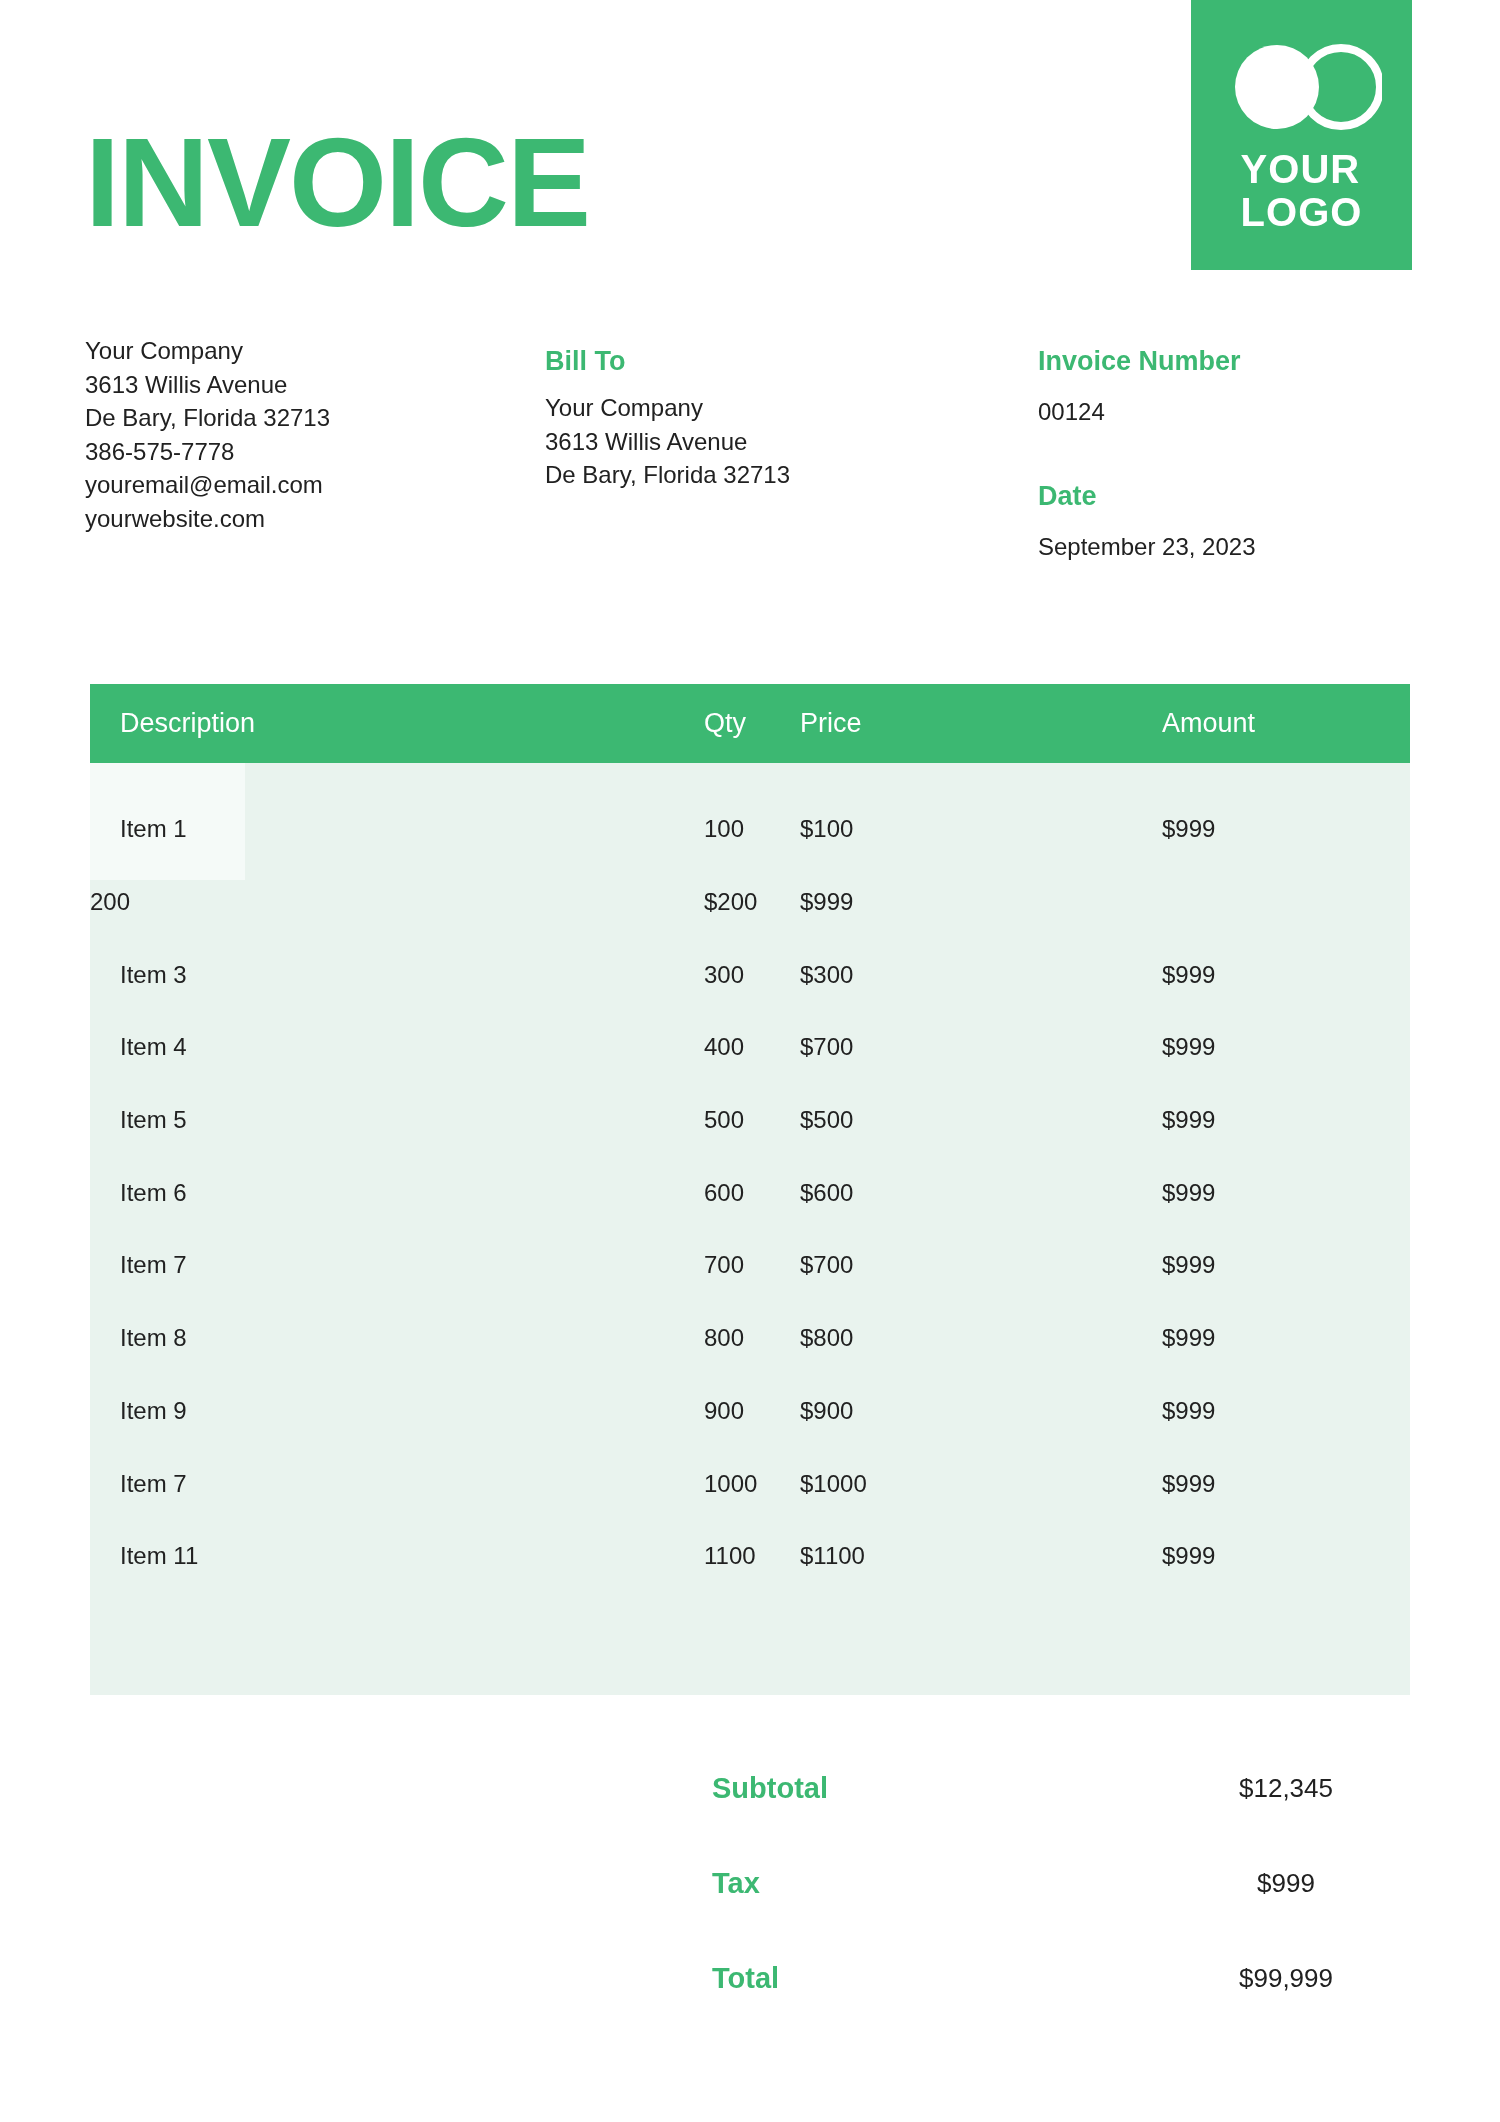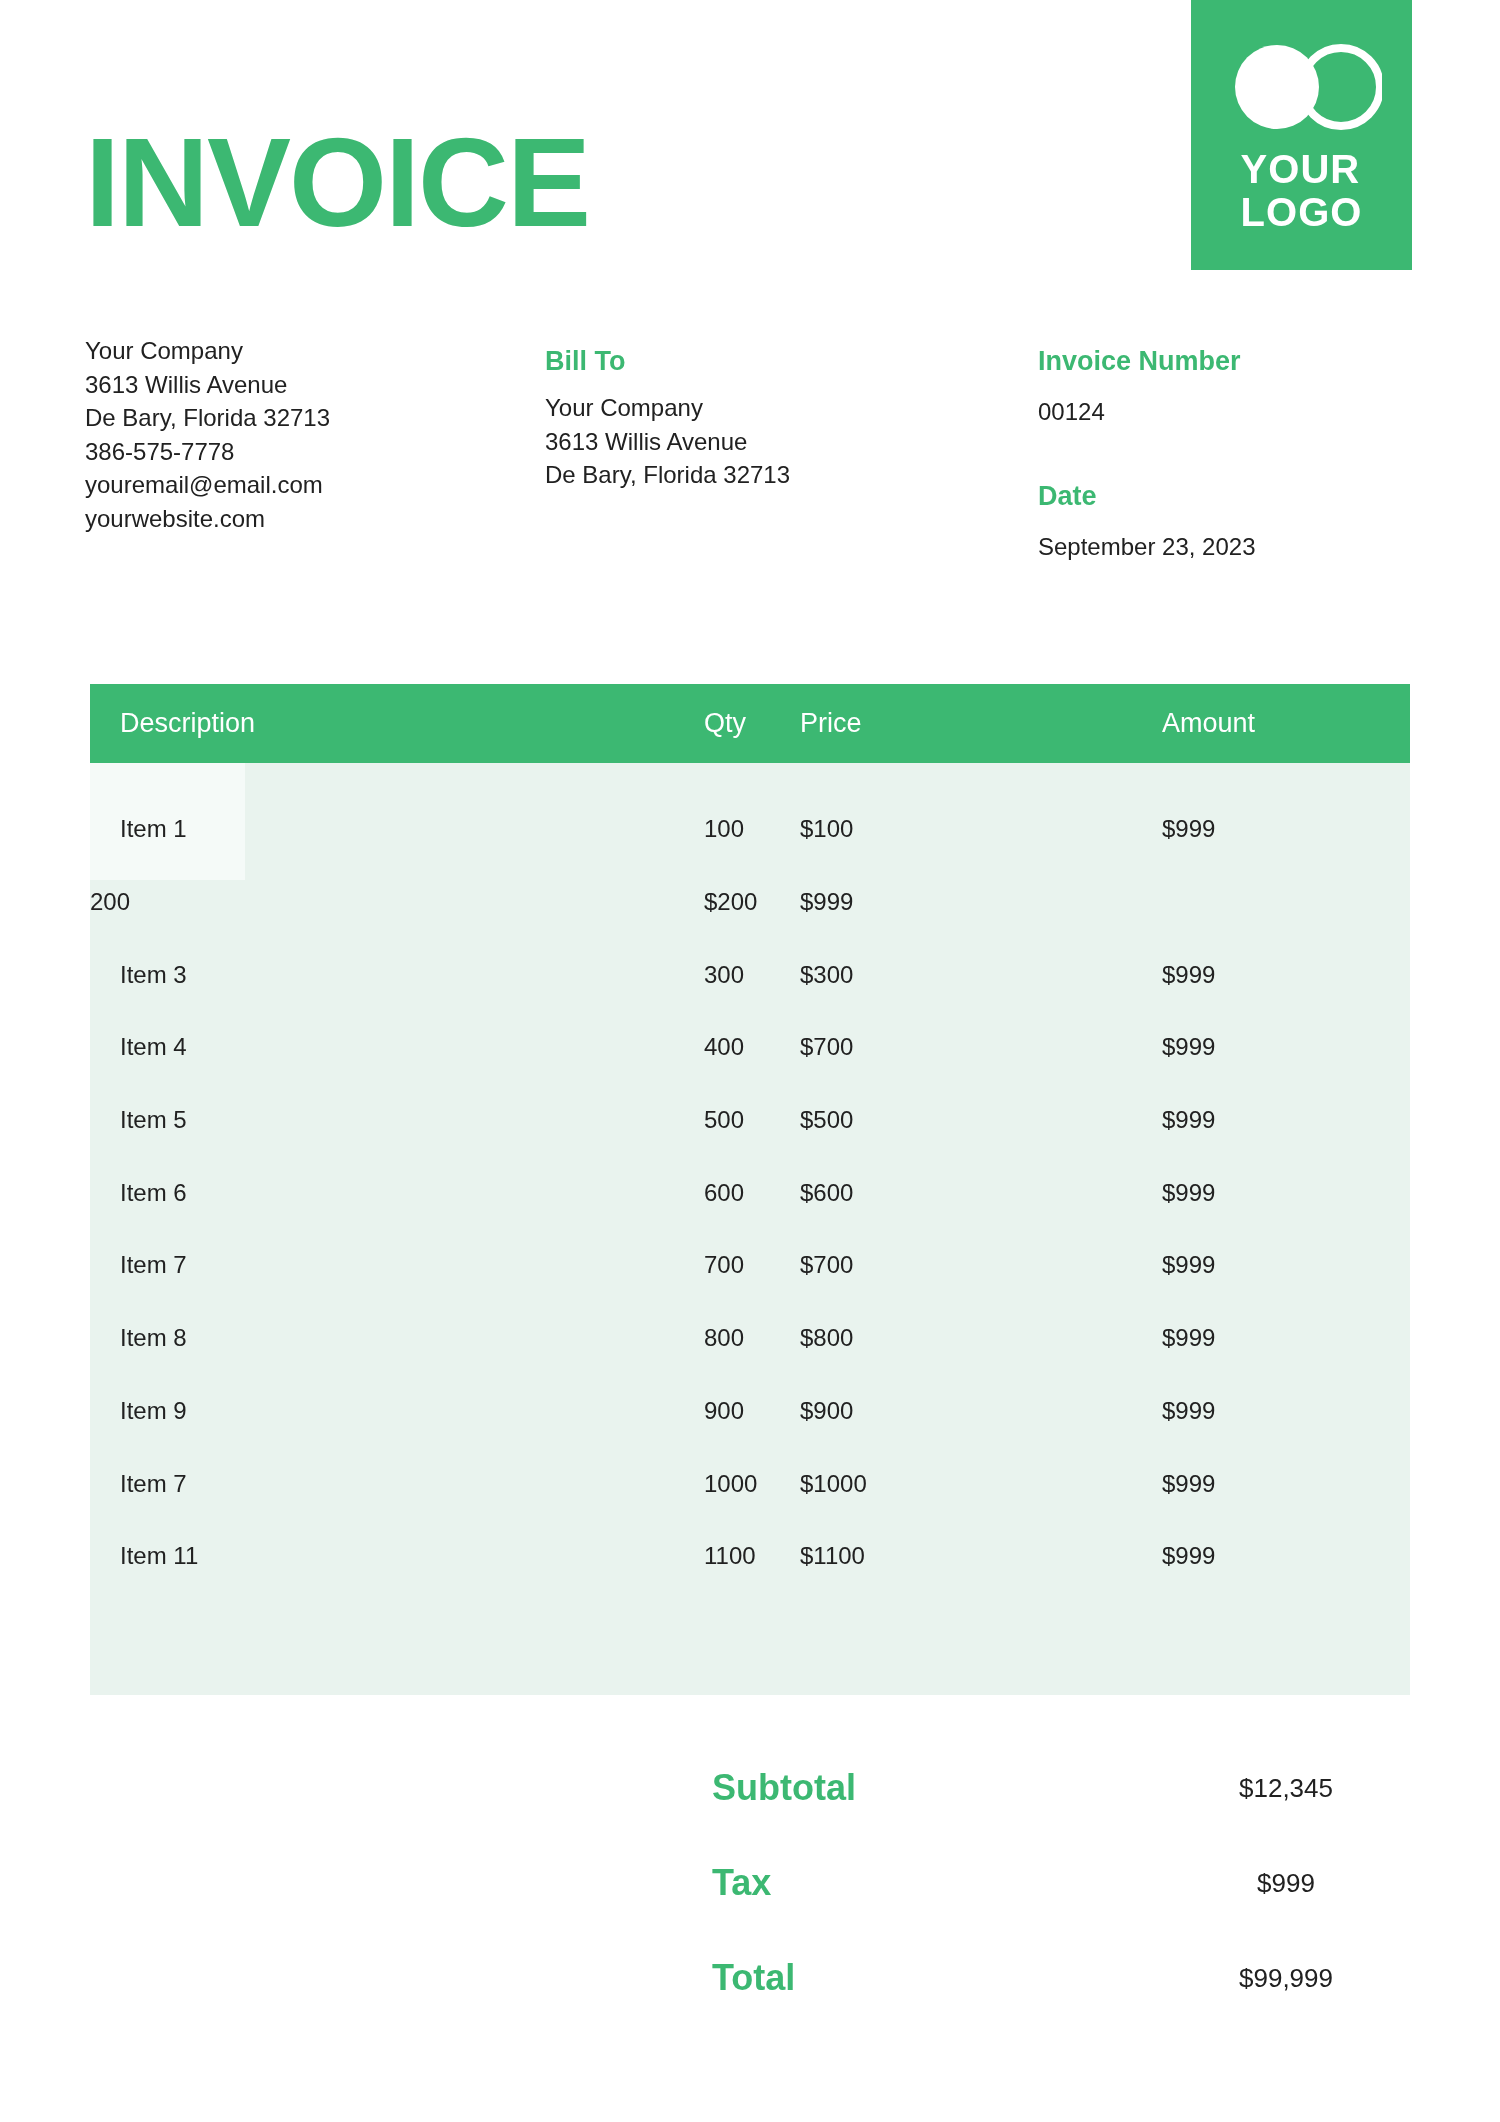--- a/index.html
+++ b/index.html
@@ -68,21 +68,21 @@
     height:72.7px;align-items:center;font-size:24px;
   }
   .col-desc{padding-left:30px;text-align:left;}
   .col-qty,.col-price,.col-amount{}
 
   
   .totals{position:absolute;left:0;top:1740px;width:1500px;}
   .total-row{position:relative;height:95px;}
   .total-label{
     position:absolute;left:712px;top:50%;transform:translateY(-50%);
-    font-weight:700;font-size:36px;color:var(--accent-green);
+    font-weight:700;font-size:29px;color:var(--accent-green);
   }
   .total-value{
     position:absolute;left:1162px;width:248px;top:50%;transform:translateY(-50%);
     text-align:center;font-size:26px;color:var(--text-dark);
   }
 </style>
 </head>
 <body>
 
 <div class="page">

